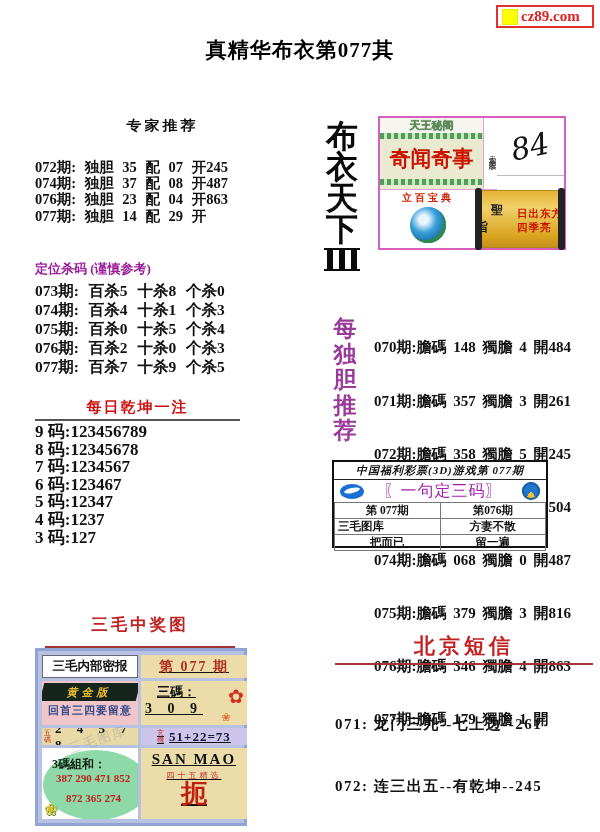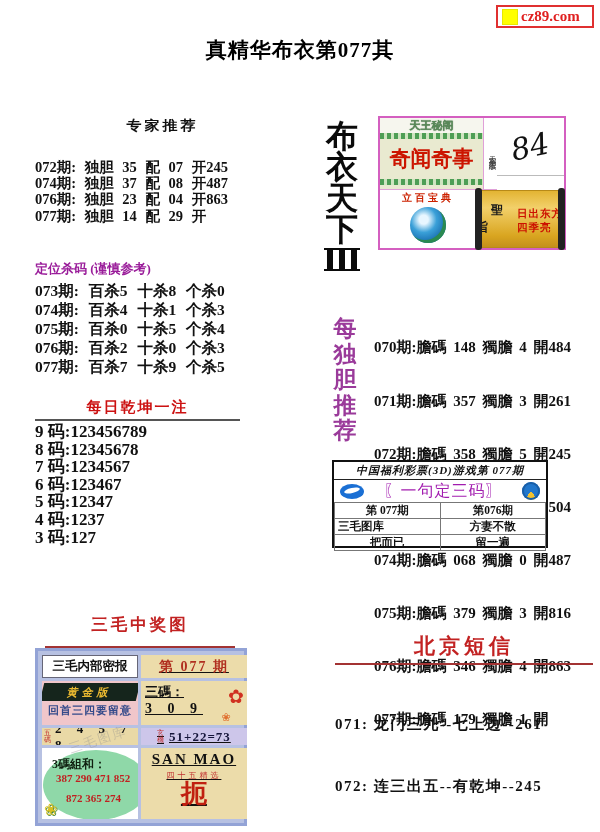--- a/index.html
+++ b/index.html
@@ -115,21 +115,21 @@
   .sm-five{background:#e9d9a6;height:17px;display:flex;align-items:center;gap:4px;padding:0 2px;}
   .sm-minil{font-size:7px;color:#c03030;line-height:7px;width:8px;}
   .sm-five .digits{font-size:13px;font-weight:bold;letter-spacing:6px;}
   .sm-zuhe{background:#fff;flex:1;}
   .sm-ellipse{position:absolute;left:1px;top:2px;width:106px;height:70px;background:#8fd8a8;border-radius:50%;}
   .sm-zuhe .zl{position:absolute;left:10px;top:8px;font-size:12px;font-weight:bold;color:#102010;}
   .sm-zuhe .z1{position:absolute;left:14px;top:24px;font-size:11px;font-weight:bold;color:#c02020;}
   .sm-zuhe .z2{position:absolute;left:24px;top:44px;font-size:11px;font-weight:bold;color:#c02020;}
   .sm-zuhe .fl{position:absolute;left:2px;bottom:0px;font-size:16px;color:#d8c020;text-shadow:1px 1px 0 #4a8a3a;}
   .sm-three{background:#ecdcaa;height:44px;padding:2px 4px;box-sizing:border-box;}
-  .sm-three .t1{font-size:13px;font-weight:bold;}
+  .sm-three .t1{font-size:13px;font-weight:bold;margin-left:12px;}
   .sm-three .t2{font-size:14px;font-weight:bold;letter-spacing:6px;}
   .sm-three .fl{position:absolute;right:3px;top:4px;font-size:19px;color:#d03020;}
   .sm-three .fl2{position:absolute;right:16px;bottom:1px;font-size:11px;color:#e07030;}
   .sm-calc{background:#cdc6ea;height:17px;display:flex;align-items:center;gap:4px;padding:0 16px;}
   .sm-calc .digits{font-size:13px;font-weight:bold;color:#15153a;letter-spacing:1px;}
   .sm-sanmao{background:#ecdcaa;flex:1;text-align:center;}
   .sm-sanmao .en{font-size:15px;font-weight:bold;letter-spacing:2px;margin-top:3px;font-family:"Liberation Serif",serif;}
   .sm-sanmao .arc{font-size:8px;color:#c03030;letter-spacing:3px;margin-top:2px;}
   .sm-sanmao .big{font-size:26px;font-weight:bold;color:#c02010;line-height:26px;}
   .sm-watermark{position:absolute;left:30px;top:80px;font-size:13px;color:#8a8a8a;opacity:.35;

